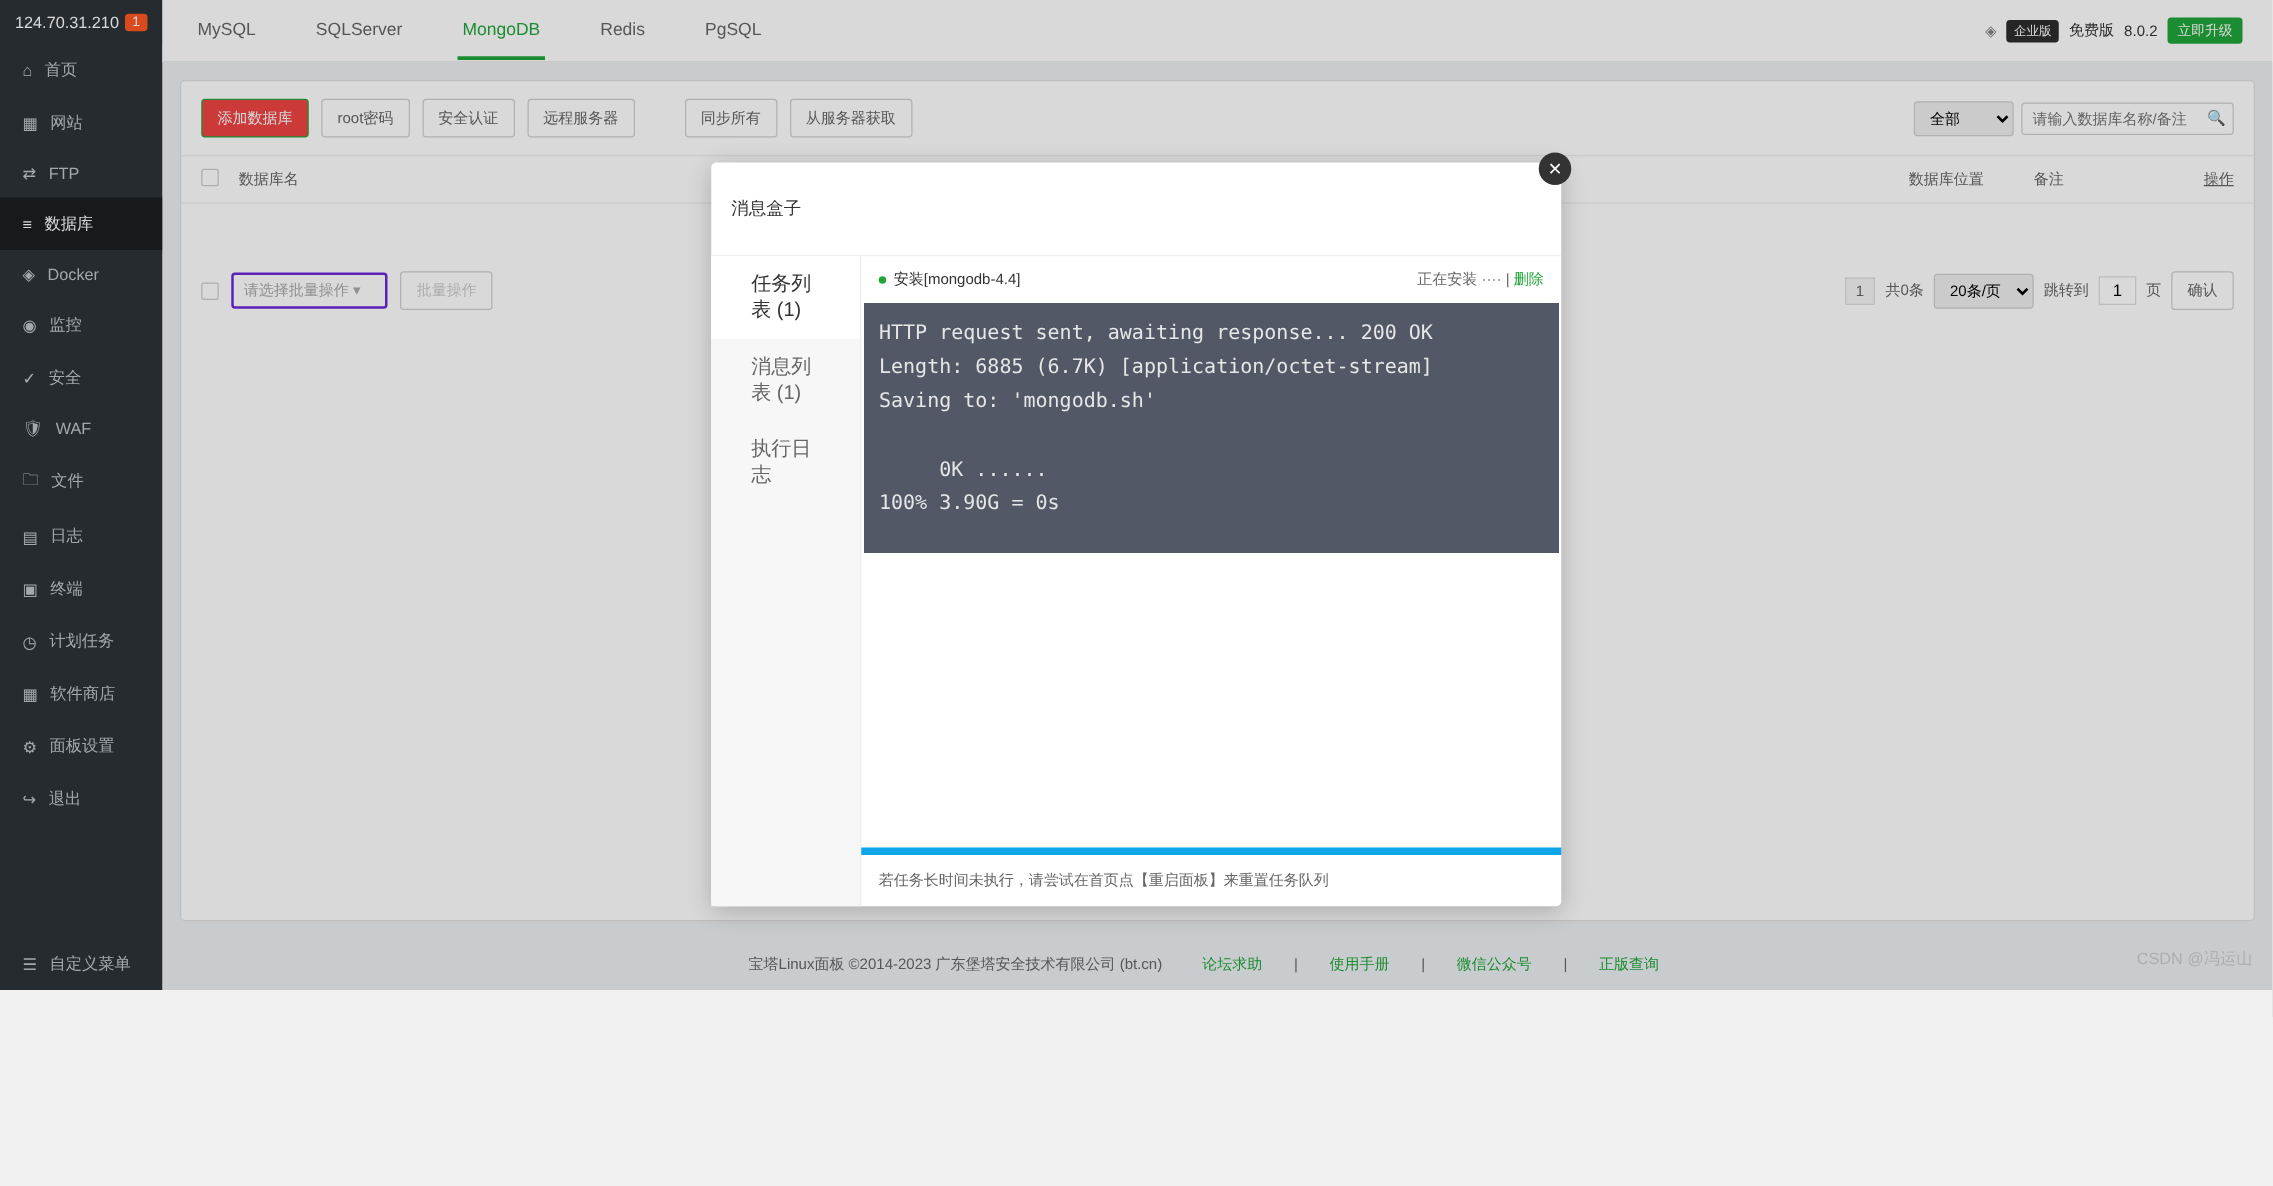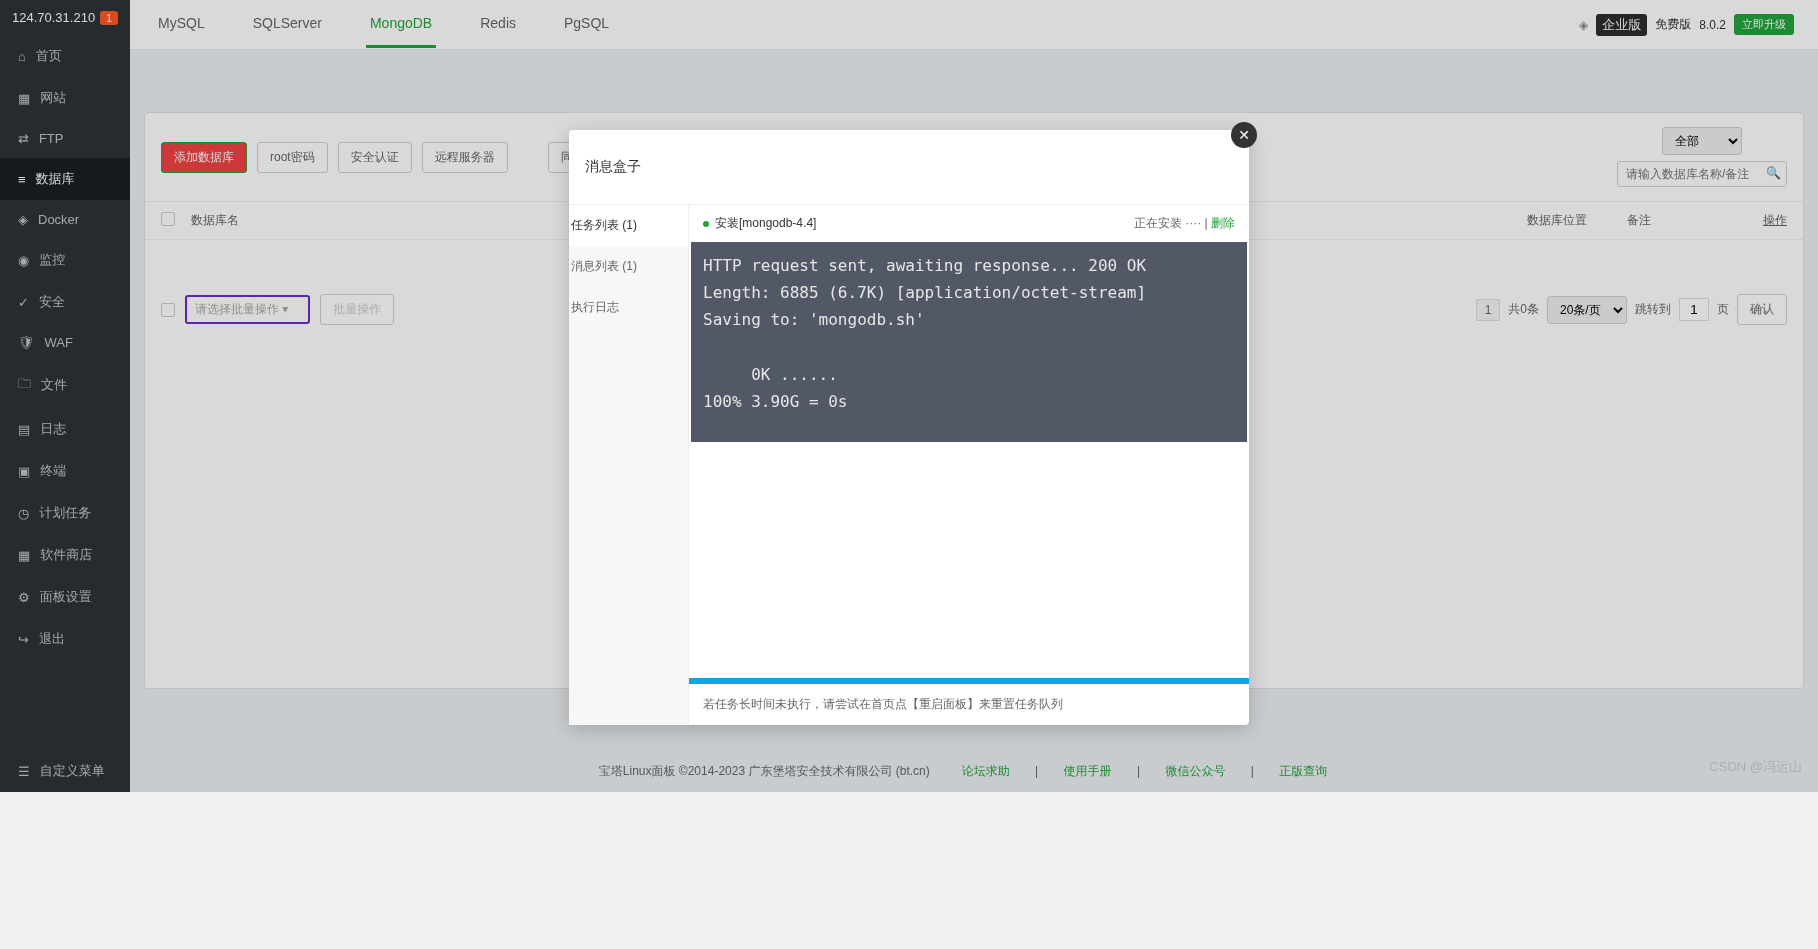--- a/index.html
+++ b/index.html
@@ -10,35 +10,35 @@
 .sidebar { width: 130px; background: #2c3338; color: #c1c6c8; display: flex; flex-direction: column; }
 .sidebar-header { background: #2c3338; padding: 10px 12px; display: flex; align-items: center; justify-content: space-between; font-size: 13px; }
 .ip-text { color: #fff; }
 .badge { background: #ff5722; color: #fff; border-radius: 3px; padding: 1px 6px; font-size: 11px; }
 .sidebar-item { padding: 12px 18px; font-size: 13px; display: flex; align-items: center; gap: 10px; cursor: pointer; }
 .sidebar-item.active { background: #1a1f23; color: #fff; }
 .sidebar-spacer { flex: 1; }
 .sidebar-footer { padding: 12px 18px; display: flex; align-items: center; gap: 10px; font-size: 13px; }
 
 
-.main { flex: 1; background: #edf0f2; display: flex; flex-direction: column; gap: 48px; }
+.main { flex: 1; background: #edf0f2; display: flex; flex-direction: column; }
 .top-tabs { background: #fff; height: 50px; display: flex; align-items: center; padding: 0 24px; border-bottom: 1px solid #e6e6e6; gap: 40px; }
 .tab { padding: 14px 4px; font-size: 14px; color: #666; cursor: pointer; border-bottom: 3px solid transparent; }
 .tab.active { color: #20a53a; border-bottom-color: #20a53a; }
 .top-right { margin-left: auto; display: flex; align-items: center; gap: 8px; font-size: 12px; }
-.ent-badge { background: #2d2d2d; color: #fff; padding: 2px 6px; border-radius: 3px; font-size: 13px; display: inline-flex; align-items: center; gap: 4px; }
+.ent-badge { background: #2d2d2d; color: #fff; padding: 2px 6px; border-radius: 3px; font-size: 10px; display: inline-flex; align-items: center; gap: 4px; }
 .diamond-icon { color: #888; }
 .upgrade-btn { background: #20a53a; color: #fff; padding: 3px 8px; border-radius: 3px; cursor: pointer; font-size: 11px; }
 
 
 .content { margin: 14px; background: #fff; border: 1px solid #e0e0e0; border-radius: 4px; flex: 1; display: flex; flex-direction: column; overflow: hidden; }
 .toolbar { padding: 14px 16px; display: flex; align-items: center; gap: 10px; }
 .btn { border: 1px solid #d0d0d0; background: #fff; padding: 6px 12px; border-radius: 3px; font-size: 12px; color: #666; cursor: pointer; }
 .btn.primary { background: #ef4444; color: #fff; border-color: #20a53a; }
-.toolbar-right { margin-left: auto; display: flex; align-items: center; gap: 6px; flex-direction: column; }
+.toolbar-right { margin-left: auto; display: flex; align-items: center; gap: 6px; }
 .select { border: 1px solid #d0d0d0; padding: 5px 8px; border-radius: 3px; font-size: 12px; min-width: 80px; }
 .search-input { border: 1px solid #d0d0d0; padding: 5px 28px 5px 8px; border-radius: 3px; font-size: 12px; width: 170px; }
 .search-wrap { position: relative; }
 .search-icon { position: absolute; right: 6px; top: 5px; color: #999; }
 
 .table-header { display: flex; padding: 10px 16px; border-top: 1px solid #eee; border-bottom: 1px solid #eee; color: #666; font-size: 12px; }
 .col-check { width: 30px; }
 .col-name { flex: 2; }
 .col-user { flex: 2; }
 .col-loc { width: 100px; }
@@ -59,21 +59,21 @@
 .footer a { color: #20a53a; text-decoration: none; margin: 0 22px; }
 .watermark { position: absolute; right: 16px; bottom: 16px; color: #ccc; font-size: 13px; }
 
 
 .overlay { position: absolute; inset: 0; background: rgba(0,0,0,0.15); display: flex; align-items: flex-start; justify-content: center; }
 .modal { background: #fff; width: 680px; margin-top: 130px; border-radius: 4px; box-shadow: 0 4px 20px rgba(0,0,0,0.2); position: relative; }
 .modal-close { position: absolute; top: -8px; right: -8px; width: 26px; height: 26px; border-radius: 50%; background: #333; color: #fff; display: flex; align-items: center; justify-content: center; cursor: pointer; font-size: 14px; }
 .modal-title { padding: 28px 16px; font-size: 14px; border-bottom: 1px solid #eee; }
 .modal-body { display: flex; height: 520px; }
 .modal-sidebar { width: 120px; background: #f7f7f7; border-right: 1px solid #eee; }
-.modal-tab { padding: 12px 2px; font-size: 12px; color: #666; cursor: pointer; }
+.modal-tab { padding: 12px 32px; font-size: 16px; color: #666; cursor: pointer; }
 .modal-tab.active { background: #fff; color: #333; }
 .modal-content { flex: 1; display: flex; flex-direction: column; }
 .task-header { padding: 10px 14px; display: flex; align-items: center; font-size: 12px; }
 .dot-green { width: 6px; height: 6px; background: #20a53a; border-radius: 50%; margin-right: 6px; }
 .task-right { margin-left: auto; color: #666; }
 .task-right .delete { color: #20a53a; cursor: pointer; }
 .console { margin: 0 2px; background: #525866; color: #e6e6e6; font-family: monospace; font-size: 16px; padding: 10px 12px; height: 200px; overflow-y: auto; line-height: 1.7; white-space: pre-wrap; position: relative; }
 .modal-footer { margin-top: auto; padding: 12px 14px; font-size: 12px; color: #666; border-top: 6px solid #0ea5e9; }
 
 .checkbox { width: 14px; height: 14px; border: 1px solid #ccc; display: inline-block; border-radius: 2px; }

